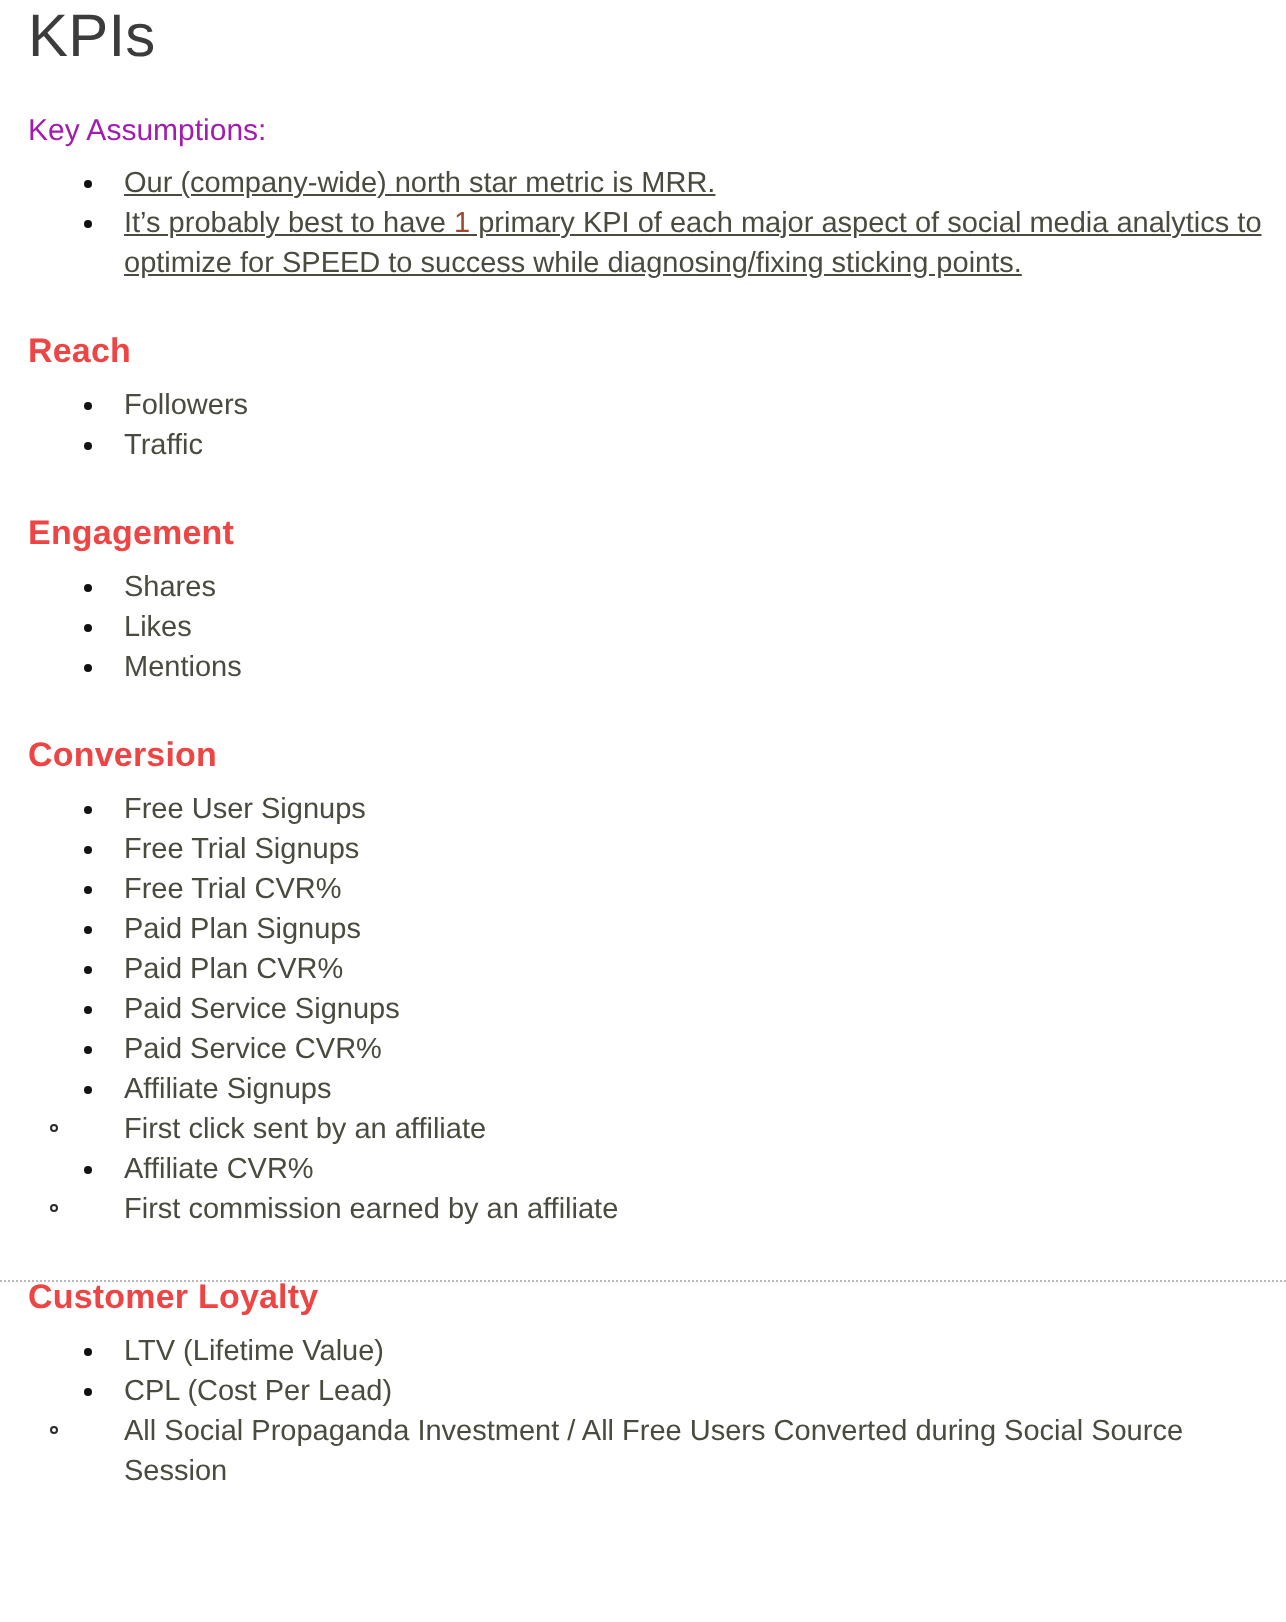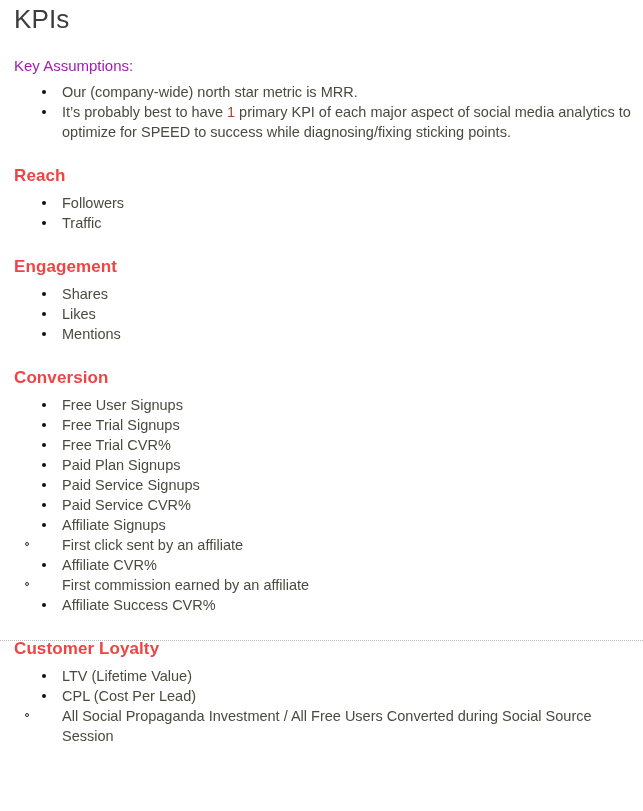--- a/index.html
+++ b/index.html
@@ -15,21 +15,21 @@
     position: relative;
     overflow: hidden;
   }
 
   .doc {
     position: relative;
     padding: 0 0 0 0;
   }
 
   .page-title {
-    font-size: 26px;
+    font-size: 30px;
     line-height: 26px;
     font-weight: 400;
     color: #3c3c3c;
     margin: 6px 0 0 14px;
     letter-spacing: 0.1px;
   }
 
   .lead {
     font-size: 15px;
     line-height: 19px;
@@ -95,21 +95,21 @@
     height: 4px;
     border-radius: 50%;
     background: transparent;
     border: 1px solid #2b2b2b;
     box-sizing: border-box;
   }
 
   .accent-num { color: #9b4a2f; }
 
   .intro-list { margin-top: 10px; }
-  .intro-list > li.item { line-height: 20px; }
+  .intro-list > li.item { line-height: 20px; text-decoration: underline; }
 
   .page-break {
     position: absolute;
     left: 0;
     right: 0;
     height: 0;
     border-top: 1px dotted #b9b9b9;
   }
 </style>
 </head>
@@ -137,31 +137,31 @@
         <li class="item bold">Shares</li>
         <li class="item">Likes</li>
         <li class="item">Mentions</li>
       </ul>
       <div class="section-head">Conversion</div>
       <ul class="lvl1">
         <li class="item bold">Free User Signups</li>
         <li class="item">Free Trial Signups</li>
         <li class="item">Free Trial CVR%</li>
         <li class="item">Paid Plan Signups</li>
+        <li class="item">Paid Plan CVR%</li>
         <li class="item">Paid Service Signups</li>
         <li class="item">Paid Service CVR%</li>
         <li class="item">Affiliate Signups</li>
         <ul class="lvl2">
           <li class="subitem">First click sent by an affiliate</li>
         </ul>
         <li class="item">Affiliate CVR%</li>
         <ul class="lvl2">
           <li class="subitem">First commission earned by an affiliate</li>
         </ul>
-        <li class="item">Affiliate Success CVR%</li>
       </ul>
       <div class="section-head">Customer Loyalty</div>
       <ul class="lvl1">
         <li class="item bold">LTV (Lifetime Value)</li>
         <li class="item">CPL (Cost Per Lead)</li>
         <ul class="lvl2">
           <li class="subitem">All Social Propaganda Investment / All Free Users Converted during Social Source Session</li>
         </ul>
       </ul>
     </div>

